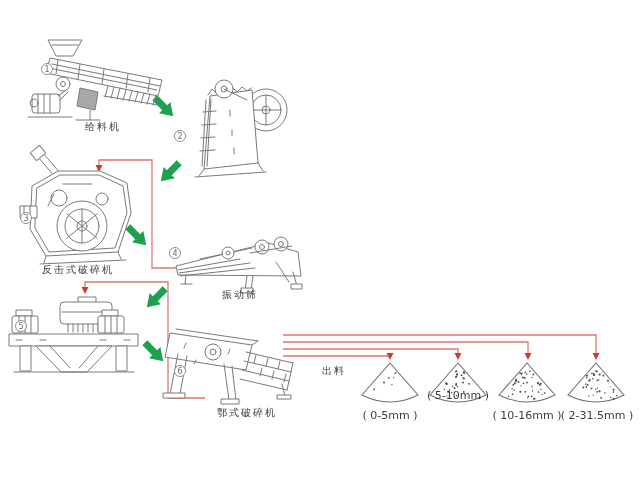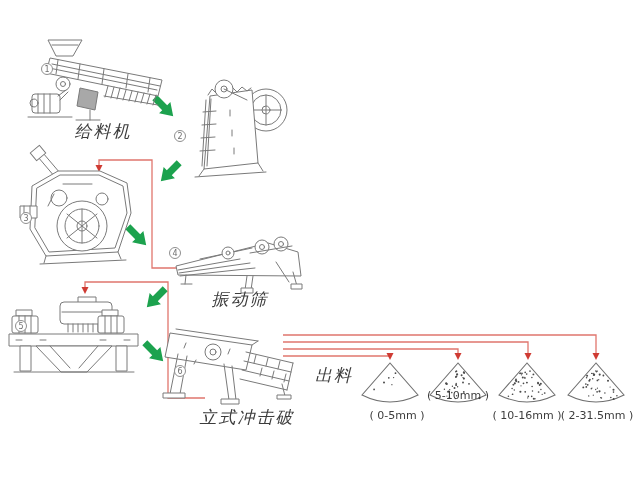--- a/index.html
+++ b/index.html
@@ -11,21 +11,21 @@
     --bg:#ffffff;
   }
   html,body{margin:0;padding:0;background:#888;}
   .canvas{
     position:relative;width:640px;height:480px;background:var(--bg);
     overflow:hidden;font-family:"DejaVu Sans","Liberation Sans",sans-serif;
   }
   .canvas svg{position:absolute;left:0;top:0;}
   .mlabel{
     position:absolute;transform:translateX(-50%);
-    color:var(--text);font-size:17px;letter-spacing:2px;white-space:nowrap;font-style:italic;
+    color:var(--text);font-size:10px;letter-spacing:2px;white-space:nowrap;
   }
   .plabel{
     position:absolute;transform:translateX(-50%);
     color:var(--text);font-size:11px;letter-spacing:0px;white-space:nowrap;
   }
   .numchip{
     position:absolute;width:12px;height:12px;border:1px solid #8f8f8f;border-radius:50%;
     color:#6e6e6e;font-size:8px;line-height:12px;text-align:center;background:var(--bg);
     box-sizing:border-box;
   }
@@ -324,22 +324,23 @@
 </svg>
 
   <div class="numchip" style="left:41px;top:63px;">1</div>
   <div class="numchip" style="left:174px;top:130px;">2</div>
   <div class="numchip" style="left:20px;top:212px;">3</div>
   <div class="numchip" style="left:169px;top:247px;">4</div>
   <div class="numchip" style="left:15px;top:320px;">5</div>
   <div class="numchip" style="left:174px;top:365px;">6</div>
 
   <div class="mlabel" style="left:103px;top:120px;">给料机</div>
+  <div class="mlabel" style="left:78px;top:263px;">反击式破碎机</div>
   <div class="mlabel" style="left:240px;top:288px;">振动筛</div>
-  <div class="mlabel" style="left:247px;top:406px;">立式冲击破</div>
+  <div class="mlabel" style="left:247px;top:406px;">鄂式破碎机</div>
   <div class="mlabel" style="left:325px;top:364px;margin-left:9px;">出料</div>
 
-  <div class="plabel" style="left:390px;top:409px;margin-left:7px;">( 0-5mm )</div>
+  <div class="plabel" style="left:390px;top:409px;">( 0-5mm )</div>
   <div class="plabel" style="left:458px;top:389px;">( 5-10mm )</div>
   <div class="plabel" style="left:527px;top:409px;">( 10-16mm )</div>
   <div class="plabel" style="left:597px;top:409px;">( 2-31.5mm )</div>
 
 </div>
 
 </body></html>

